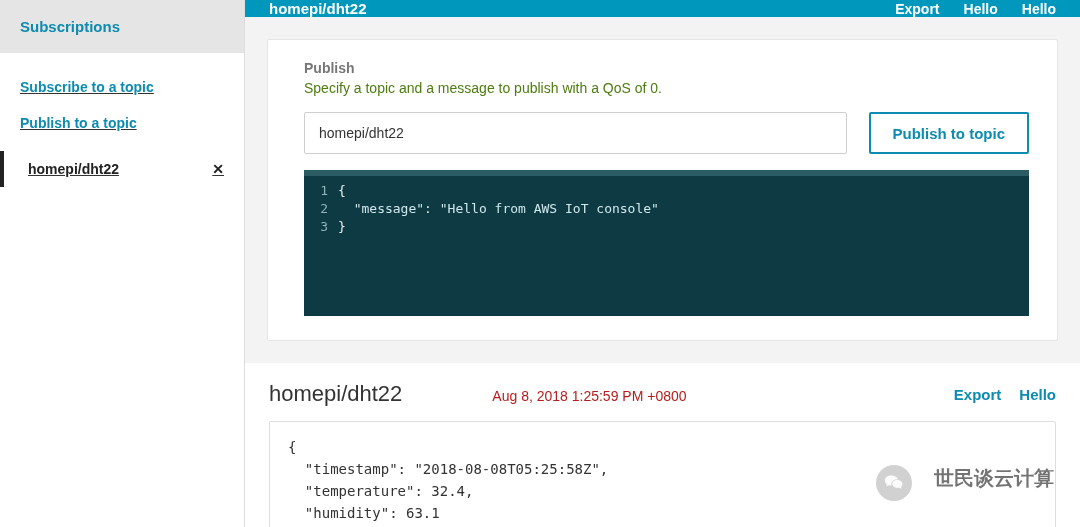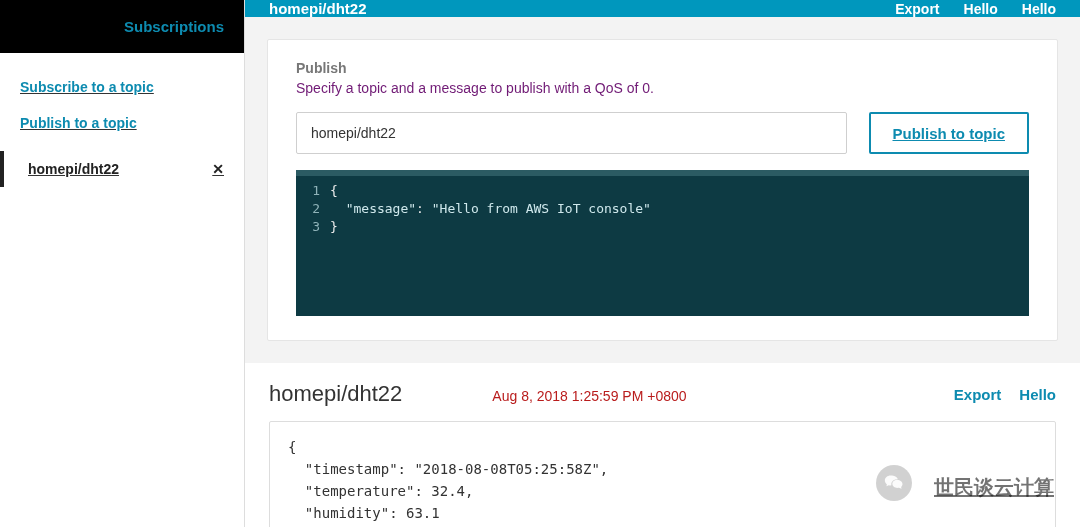--- a/index.html
+++ b/index.html
@@ -1,36 +1,36 @@
 <!DOCTYPE html>
 <html><head>
 <meta charset="utf-8">
 <style>
   * { box-sizing: border-box; margin: 0; padding: 0; }
   html, body { width: 1080px; height: 527px; font-family: "Helvetica Neue", Arial, sans-serif; font-size: 14px; color: #333; background: #fff; }
   .app { display: flex; width: 100%; height: 100%; }
   .sidebar { width: 245px; background: #fff; border-right: 1px solid #ddd; display: flex; flex-direction: column; }
-  .sidebar-header { background: #000000; padding: 18px 20px; font-weight: 700; font-size: 15px; color: #0d8bb0; text-align: right; }
+  .sidebar-header { background: #e5e5e5; padding: 18px 20px; font-weight: 700; font-size: 15px; color: #0d8bb0; }
   .sidebar-body { padding: 16px 0 0 0; text-decoration: underline; }
   .sidebar-link { display: block; padding: 10px 20px; font-weight: 700; font-size: 14px; color: #0d8bb0; cursor: pointer; }
   .sidebar-item { display: flex; align-items: center; justify-content: space-between; padding: 10px 20px 10px 24px; margin-top: 10px; border-left: 4px solid #222; color: #222; font-weight: 600; }
   .sidebar-item .close { font-weight: 900; color: #222; cursor: pointer; font-size: 14px; }
 
   .main { flex: 1; display: flex; flex-direction: column; background: #f3f3f3; }
   .topbar { height: 56px; background: #0097bd; color: #fff; display: flex; align-items: center; justify-content: space-between; padding: 0 24px; }
   .topbar-title { font-weight: 700; font-size: 15px; }
   .topbar-actions { display: flex; gap: 24px; font-weight: 700; font-size: 14px; }
   .topbar-actions span { cursor: pointer; }
 
-  .panel { background: #fff; margin: 22px 22px 0 22px; padding: 20px 28px 24px 28px; border: 1px solid #e5e5e5; border-radius: 2px; }
+  .panel { background: #fff; margin: 22px 22px 0 22px; padding: 20px 28px 24px 36px; border: 1px solid #e5e5e5; border-radius: 2px; }
   .panel h3 { font-size: 14px; font-weight: 700; color: #777; margin-bottom: 4px; }
-  .panel .sub { font-size: 14px; color: #701a75; margin-bottom: 16px; }
+  .panel .sub { font-size: 14px; color: #4d7c0f; margin-bottom: 16px; }
   .row { display: flex; gap: 22px; align-items: stretch; }
   .topic-input { flex: 1; border: 1px solid #cfcfcf; border-radius: 2px; padding: 12px 14px; font-size: 14px; color: #333; background: #fff; }
-  .publish-btn { border: 2px solid #0d8bb0; background: #fff; color: #0d8bb0; font-weight: 700; font-size: 15px; padding: 10px 22px; border-radius: 2px; cursor: pointer; text-decoration: underline; }
+  .publish-btn { border: 2px solid #0d8bb0; background: #fff; color: #0d8bb0; font-weight: 700; font-size: 15px; padding: 10px 22px; border-radius: 2px; cursor: pointer; }
 
   .editor { margin-top: 16px; background: #0d3a43; font-family: Menlo, Consolas, monospace; font-size: 13px; color: #e9e9e9; }
   .editor-header { height: 6px; background: #2b5b63; }
   .editor-lines { display: flex; padding: 6px 0 80px 0; }
   .gutter { width: 34px; text-align: right; color: #8fb3b9; padding-right: 10px; user-select: none; }
   .gutter div { line-height: 18px; }
   .code { flex: 1; line-height: 18px; }
   .code .b { color: #eee; }
   .code .k { color: #cfe8ec; }
   .code .s { color: #cfe8ec; }
@@ -38,21 +38,21 @@
   .msg-sep { height: 1px; background: #ddd; margin: 22px 0 0 0; }
   .msg-card { background: #fff; margin: 0; padding: 18px 24px 0 24px; }
   .msg-head { display: flex; align-items: center; justify-content: space-between; }
   .msg-head-left { display: flex; align-items: baseline; gap: 90px; }
   .msg-topic { font-size: 22px; color: #333; }
   .msg-time { font-size: 14px; color: #b91c1c; }
   .msg-actions { display: flex; gap: 18px; font-weight: 700; color: #0d8bb0; font-size: 15px; }
   .msg-actions span { cursor: pointer; }
   .msg-body { border: 1px solid #ddd; border-radius: 2px; margin-top: 14px; padding: 14px 18px; font-family: Menlo, Consolas, monospace; font-size: 14px; line-height: 22px; color: #333; background: #fff; white-space: pre; overflow: hidden; }
 
-  .watermark { position: fixed; right: 26px; bottom: 26px; display: flex; align-items: flex-end; gap: 22px; color: rgba(0,0,0,0.55); font-size: 20px; font-weight: 600; pointer-events: none; text-decoration: underline; }
+  .watermark { position: fixed; right: 26px; bottom: 26px; display: flex; align-items: flex-start; gap: 22px; color: rgba(0,0,0,0.55); font-size: 20px; font-weight: 600; pointer-events: none; }
   .watermark .bubble { width: 36px; height: 36px; border-radius: 50%; background: rgba(0,0,0,0.18); display: flex; align-items: center; justify-content: center; }
   .watermark svg { width: 20px; height: 20px; opacity: 0.9; }
 </style>
 </head>
 <body>
 
 <div class="app">
 
   <div class="sidebar">
     <div class="sidebar-header">Subscriptions</div>

